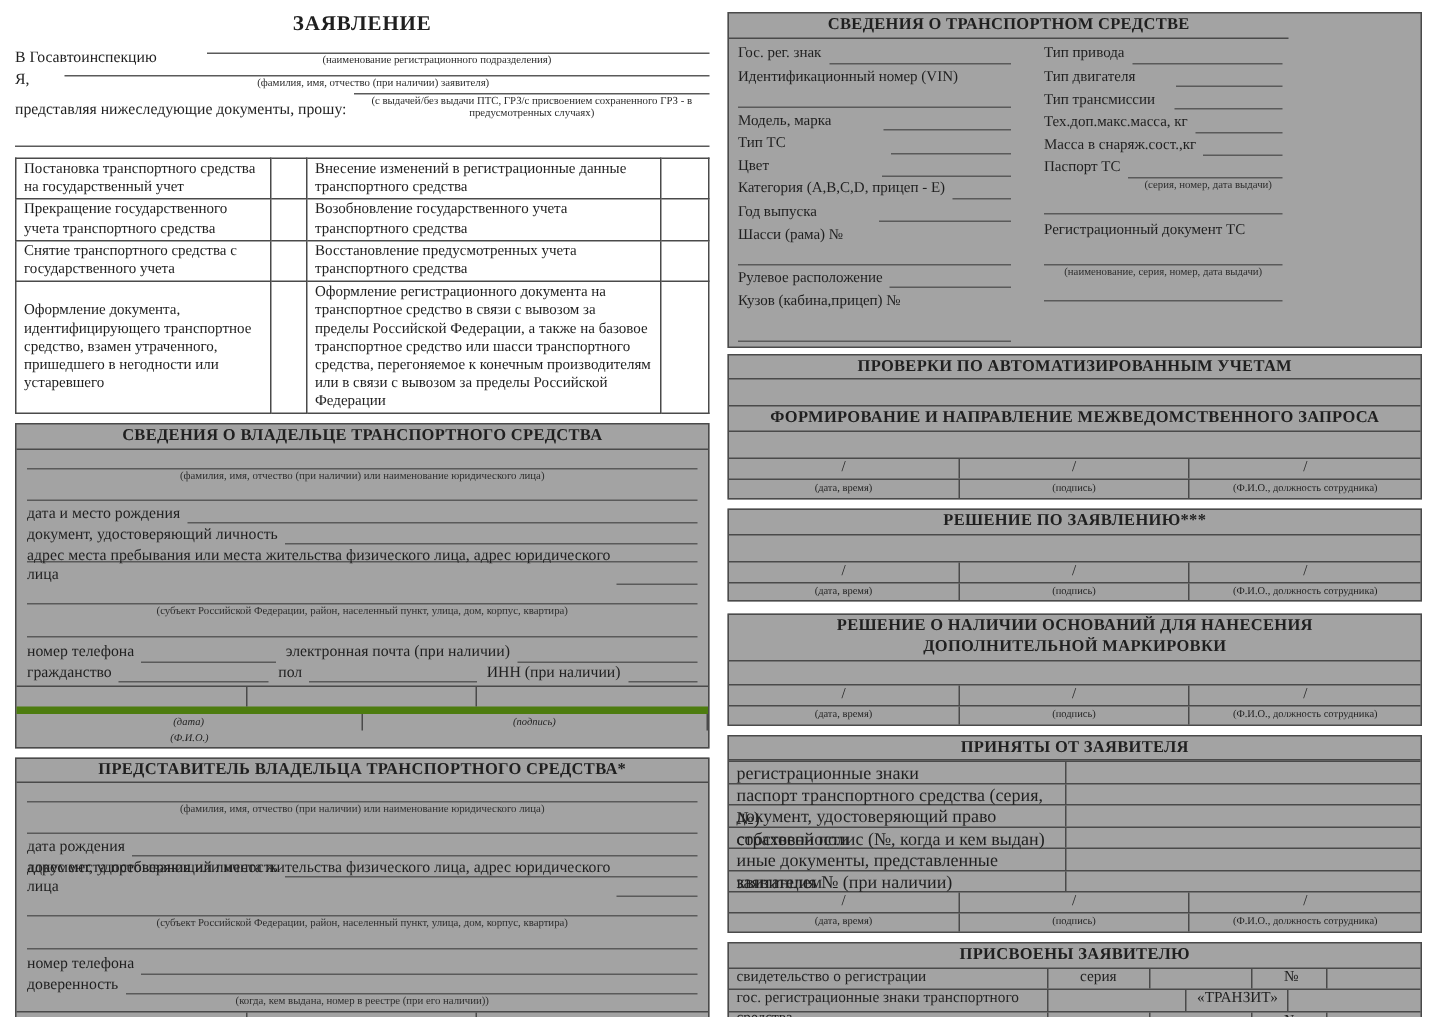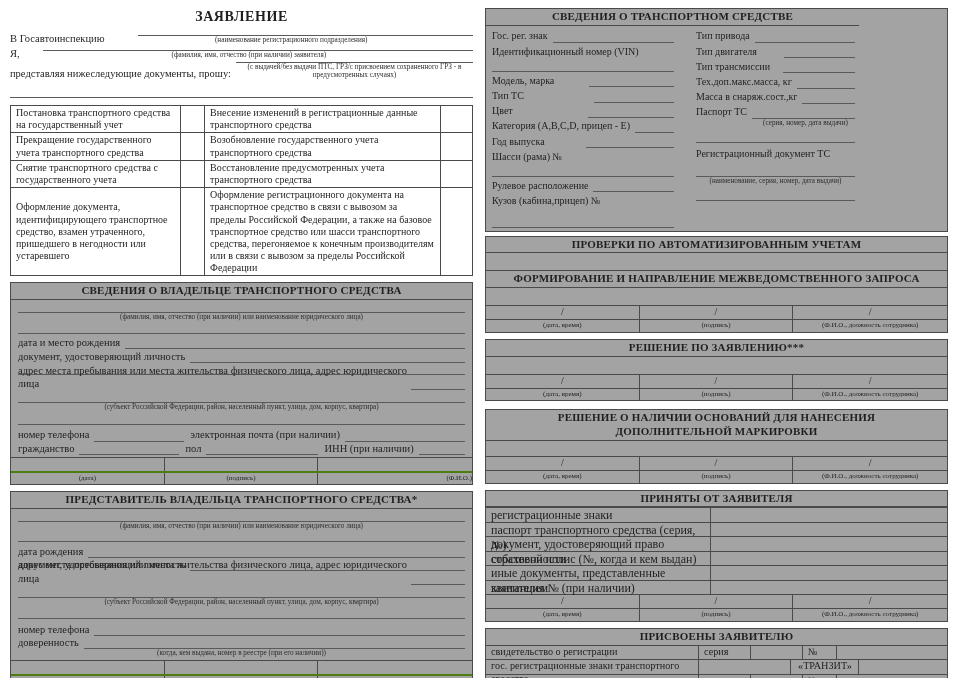--- a/index.html
+++ b/index.html
@@ -38,23 +38,23 @@
   td.cb-sm2 { width: 32px; }
   td.act-l { width: 170px; }
 
   
   .obox { margin-top: 6px; }
   .obox .inner { padding: 3px 7px 2px 7px; }
   .obox .frow { height: 13.5px; }
   .sigrow { display: grid; grid-template-columns: 1fr 1fr 1fr; border-top: 1px solid #4a4a4a; }
   .sigrow > div { height: 13px; border-right: 1px solid #4a4a4a; text-align: center; font-size: 9px; }
   .sigrow > div:last-child { border-right: none; }
-  .siglab { display: grid; grid-template-columns: 1fr 1fr 1fr; border-top: 2px solid #4d7c0f; }
+  .siglab { display: grid; grid-template-columns: 1fr 1fr; border-top: 5px solid #4d7c0f; font-style: italic; }
   .siglab > div { border-right: 1px solid #4a4a4a; text-align: center; font-size: 7px; padding: 1px 0; }
-  .siglab > div:last-child { border-right: none; text-align: right; }
+  .siglab > div:last-child { border-right: none; }
 
   
   .vgrid { display: grid; grid-template-columns: 182px 1fr 88px; }
   .vhead { grid-column: 1 / 3; }
   .vcols { grid-column: 1 / 3; display: grid; grid-template-columns: 182px 1fr; padding: 2px 4px 3px 6px; column-gap: 22px; }
   .vcol { font-size: 10px; }
   .vcol .frow { height: 15.2px; align-items: flex-end; }
   .vcol .lone { height: 15.2px; display: flex; align-items: flex-end; }
   .vcol .ln-full { margin-top: 4px; }
   .vres { grid-column: 3; grid-row: 1 / 3; border-left: 1px solid #4a4a4a; display: flex; flex-direction: column; }
@@ -76,21 +76,21 @@
   
   .acc-row { display: grid; grid-template-columns: 225px 1fr; border-top: 1px solid #4a4a4a; }
   .acc-row:first-of-type { border-top: none; }
   .acc-row > .a-lbl { border-right: 1px solid #4a4a4a; padding: 0 0 1px 5px; font-size: 12px; height: 13.5px; }
   .acc-row > .a-val { height: 13.5px; }
 
   
   .asn-row { display: grid; border-top: 1px solid #4a4a4a; font-size: 10.2px; }
   .asn-row > div { height: 13.5px; border-right: 1px solid #4a4a4a; padding: 0 4px 1px 5px; }
   .asn-row > div:last-child { border-right: none; }
-  .cols-serial { grid-template-columns: 213px 52px 52px 34px 1fr; }
+  .cols-serial { grid-template-columns: 213px 52px 52px 34px 1fr; gap: 16px; }
   .cols-transit { grid-template-columns: 213px 92px 68px 1fr; }
   .t-center { text-align: center; }
 </style>
 </head>
 <body>
 
 <div class="sheet">
 
   <div class="page">
     <div class="title">ЗАЯВЛЕНИЕ</div>

